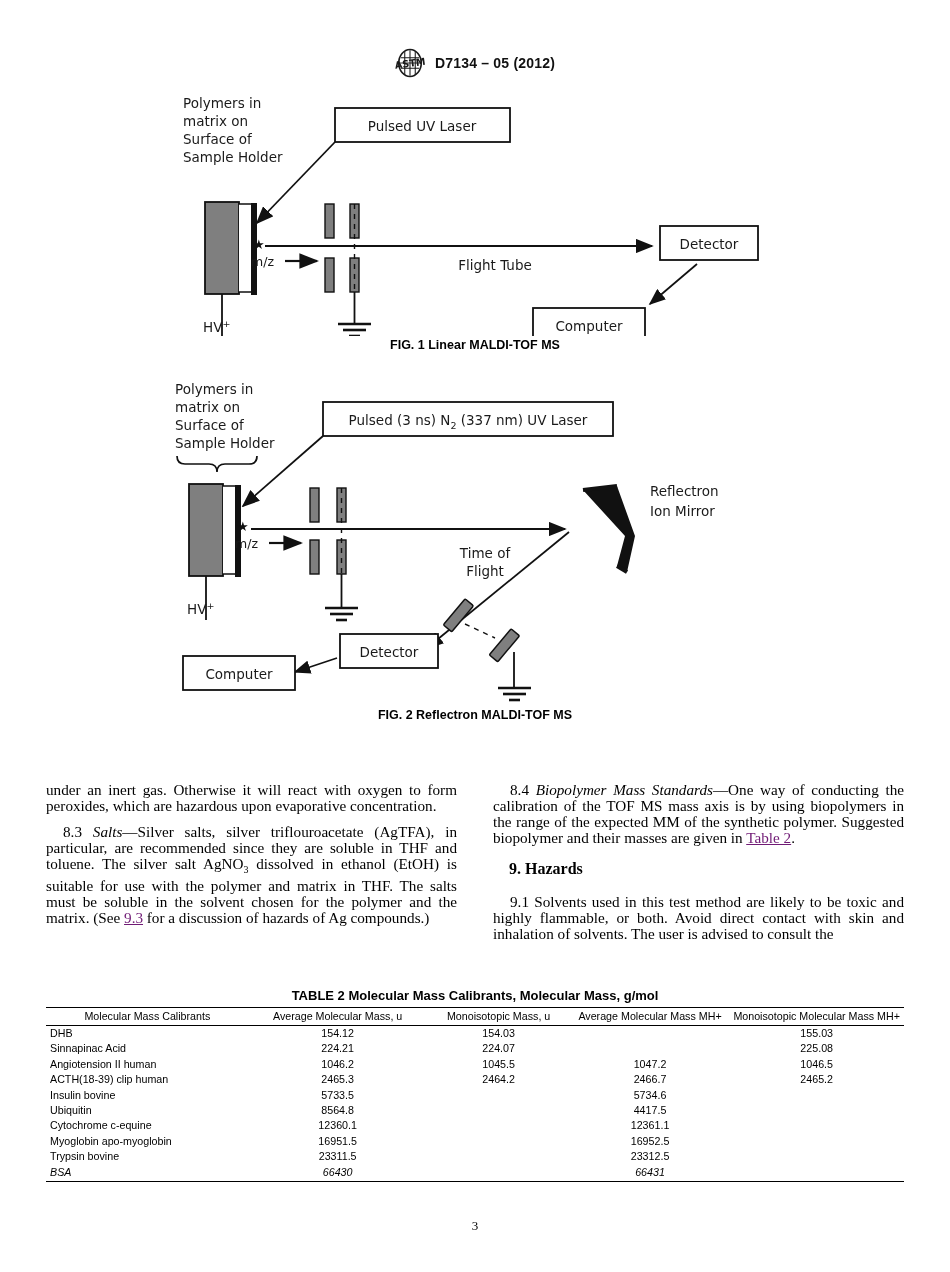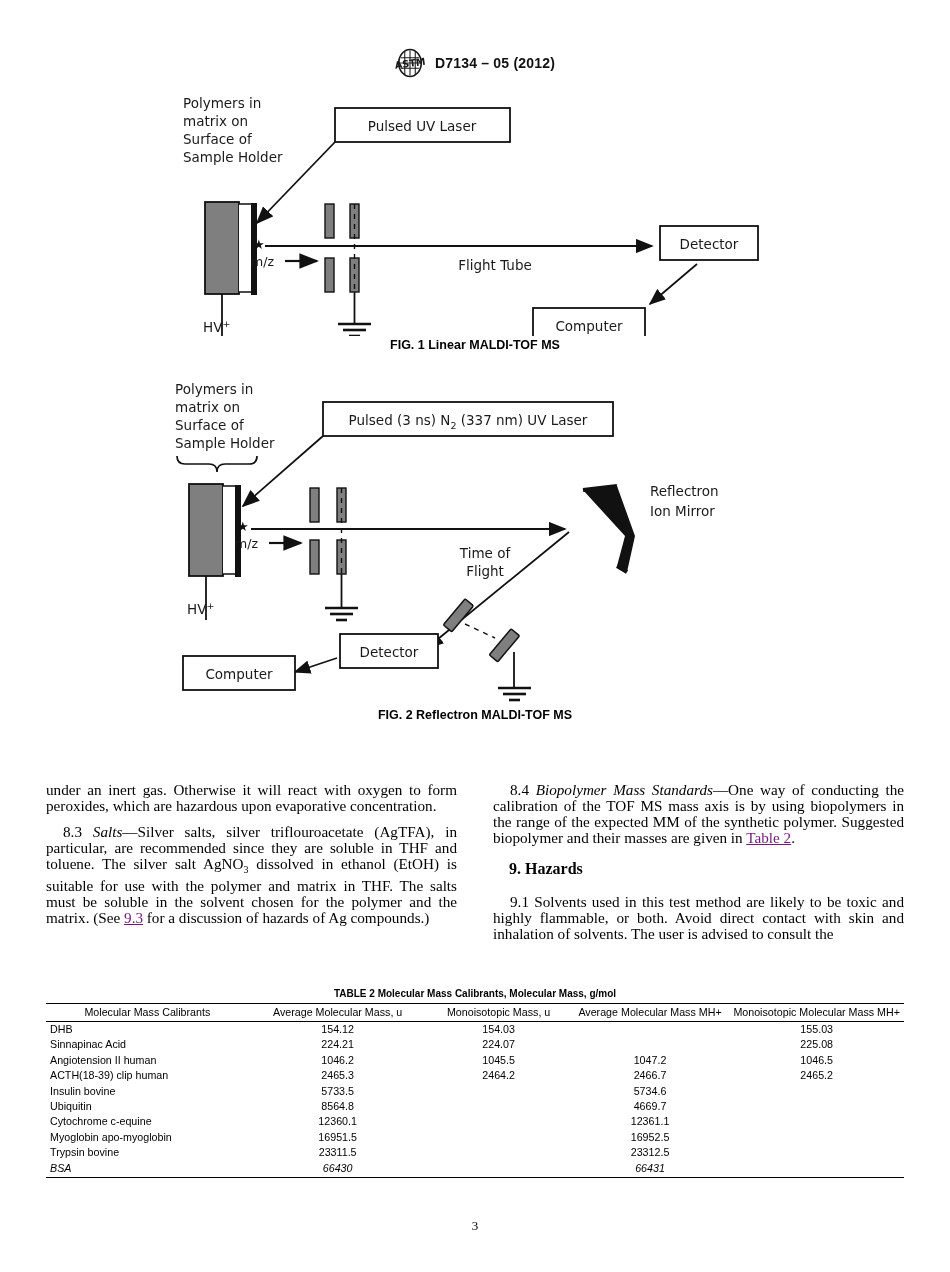--- a/index.html
+++ b/index.html
@@ -89,21 +89,21 @@
 
   
   .table-wrap {
     position: absolute;
     top: 988px;
     left: 46px;
     width: 858px;
   }
   .table-title {
     font-family: "Liberation Sans", "DejaVu Sans", sans-serif;
-    font-size: 10px;
+    font-size: 13px;
     font-weight: bold;
     text-align: center;
     margin-bottom: 4px;
   }
   table.calibrants {
     width: 858px;
     border-collapse: collapse;
     font-family: "Liberation Sans", "DejaVu Sans", sans-serif;
     font-size: 10.7px;
     color: #000;
@@ -373,21 +373,21 @@
           <td class="name">Insulin bovine</td>
           <td class="num">5733.5</td>
           <td class="num"></td>
           <td class="num">5734.6</td>
           <td class="num"></td>
         </tr>
         <tr>
           <td class="name">Ubiquitin</td>
           <td class="num">8564.8</td>
           <td class="num"></td>
-          <td class="num">4669.7</td>
+          <td class="num">4417.5</td>
           <td class="num"></td>
         </tr>
         <tr>
           <td class="name">Cytochrome c-equine</td>
           <td class="num">12360.1</td>
           <td class="num"></td>
           <td class="num">12361.1</td>
           <td class="num"></td>
         </tr>
         <tr>

